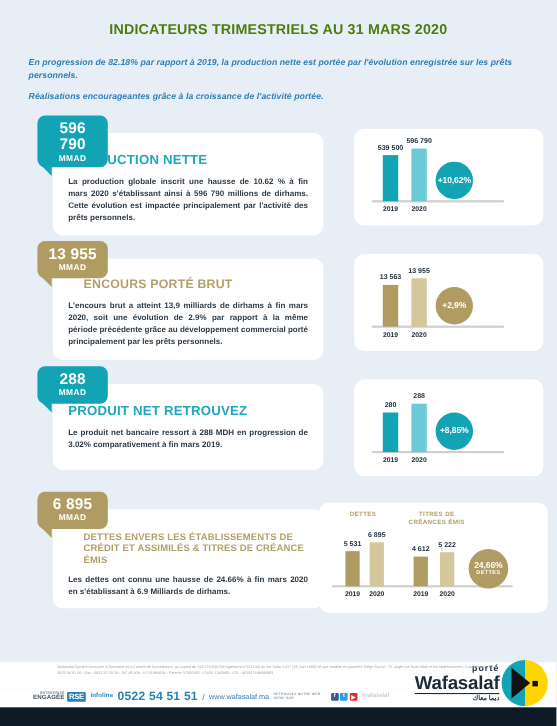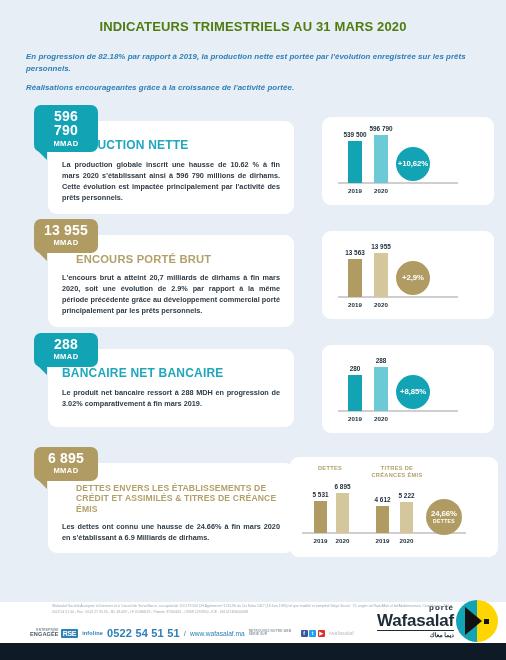--- a/index.html
+++ b/index.html
@@ -235,21 +235,21 @@
     </div>
 
     <div class="section">
       <div class="badge gold">
         <div class="num">13 955</div>
         <div class="unit">MMAD</div>
         <div class="tail"></div>
       </div>
       <div class="card">
         <div class="sec-title gold">ENCOURS PORTÉ BRUT</div>
-        <div class="sec-body">L'encours brut a atteint 20,7 milliards de dirhams à fin mars 2020, soit une évolution de 2.9% par rapport à la même période précédente grâce au développement commercial porté principalement par les prêts personnels.</div>
+        <div class="sec-body">L'encours brut a atteint 13,9 milliards de dirhams à fin mars 2020, soit une évolution de 2.9% par rapport à la même période précédente grâce au développement commercial porté principalement par les prêts personnels.</div>
       </div>
       <div class="chart-card">
         <div class="chart">
           <div class="axis" style="left:16px;width:120px;"></div>
           <div class="bar" style="left:26px;height:38px;">
             <div class="vlabel" style="top:-10px;">13 563</div>
             <div class="fill" style="height:38px;background:#b09c62;"></div>
             <div class="xlabel" style="top:42px;">2019</div>
           </div>
           <div class="bar" style="left:52px;height:44px;">
@@ -264,21 +264,21 @@
       </div>
     </div>
 
     <div class="section">
       <div class="badge teal">
         <div class="num">288</div>
         <div class="unit">MMAD</div>
         <div class="tail"></div>
       </div>
       <div class="card">
-        <div class="sec-title teal">BANCAIRE NET BANCAIRE</div>
+        <div class="sec-title teal">PRODUIT NET RETROUVEZ</div>
         <div class="sec-body">Le produit net bancaire ressort à 288 MDH en progression de 3.02% comparativement à fin mars  2019.</div>
       </div>
       <div class="chart-card">
         <div class="chart">
           <div class="axis" style="left:16px;width:120px;"></div>
           <div class="bar" style="left:26px;height:36px;">
             <div class="vlabel" style="top:-10px;">280</div>
             <div class="fill" style="height:36px;background:#12a3b4;"></div>
             <div class="xlabel" style="top:40px;">2019</div>
           </div>

